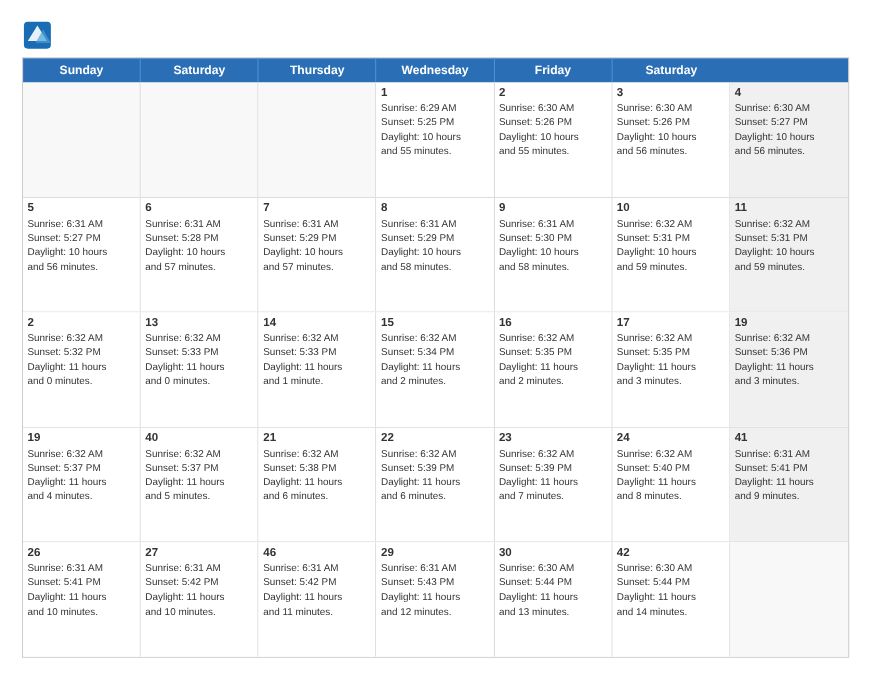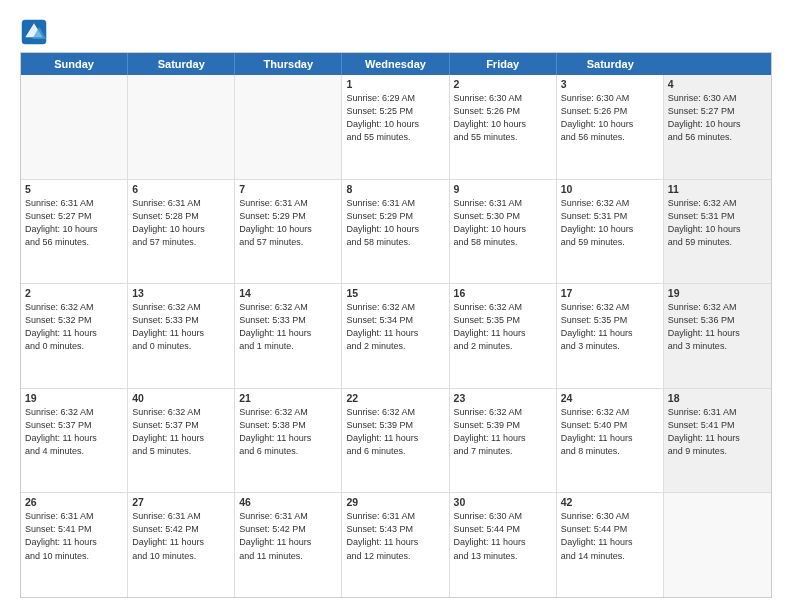--- a/index.html
+++ b/index.html
@@ -316,21 +316,21 @@
 and 7 minutes.</div>
           </div>
           <div class="cal-cell">
             <span class="day-num">24</span>
             <div class="cell-text" style="white-space: pre-line;">Sunrise: 6:32 AM
 Sunset: 5:40 PM
 Daylight: 11 hours
 and 8 minutes.</div>
           </div>
           <div class="cal-cell shaded">
-            <span class="day-num">18</span>
+            <span class="day-num">41</span>
             <div class="cell-text" style="white-space: pre-line;">Sunrise: 6:31 AM
 Sunset: 5:41 PM
 Daylight: 11 hours
 and 9 minutes.</div>
           </div>
         </div>
         <div class="cal-week">
           <div class="cal-cell">
             <span class="day-num">26</span>
             <div class="cell-text" style="white-space: pre-line;">Sunrise: 6:31 AM

